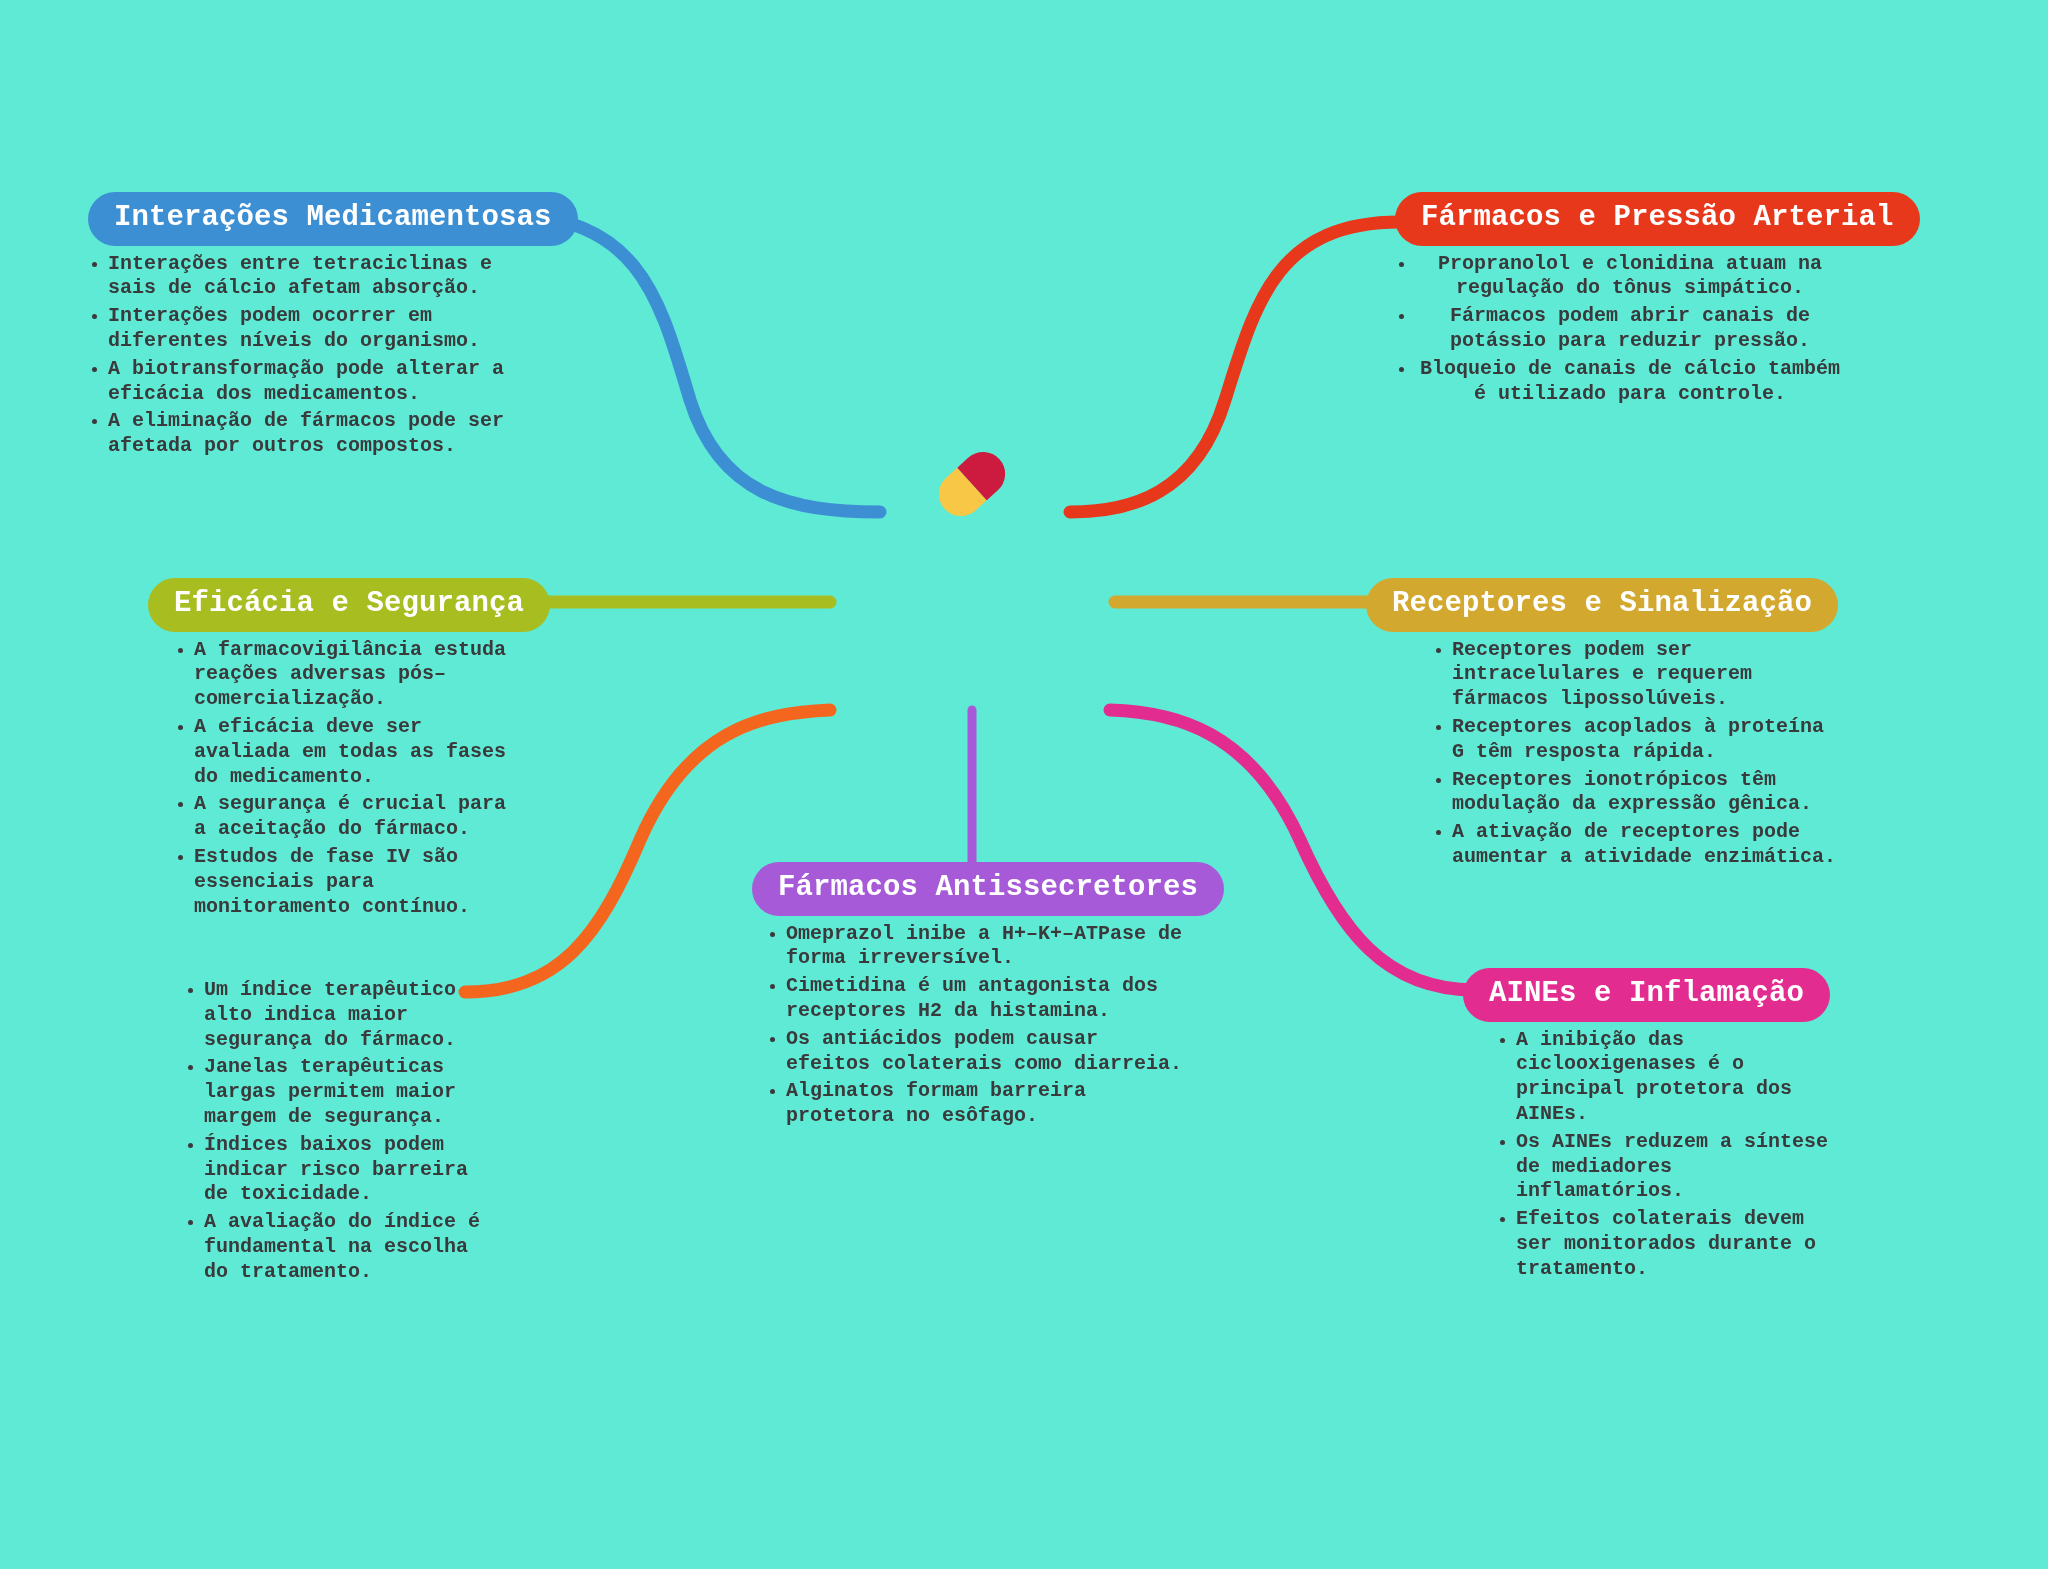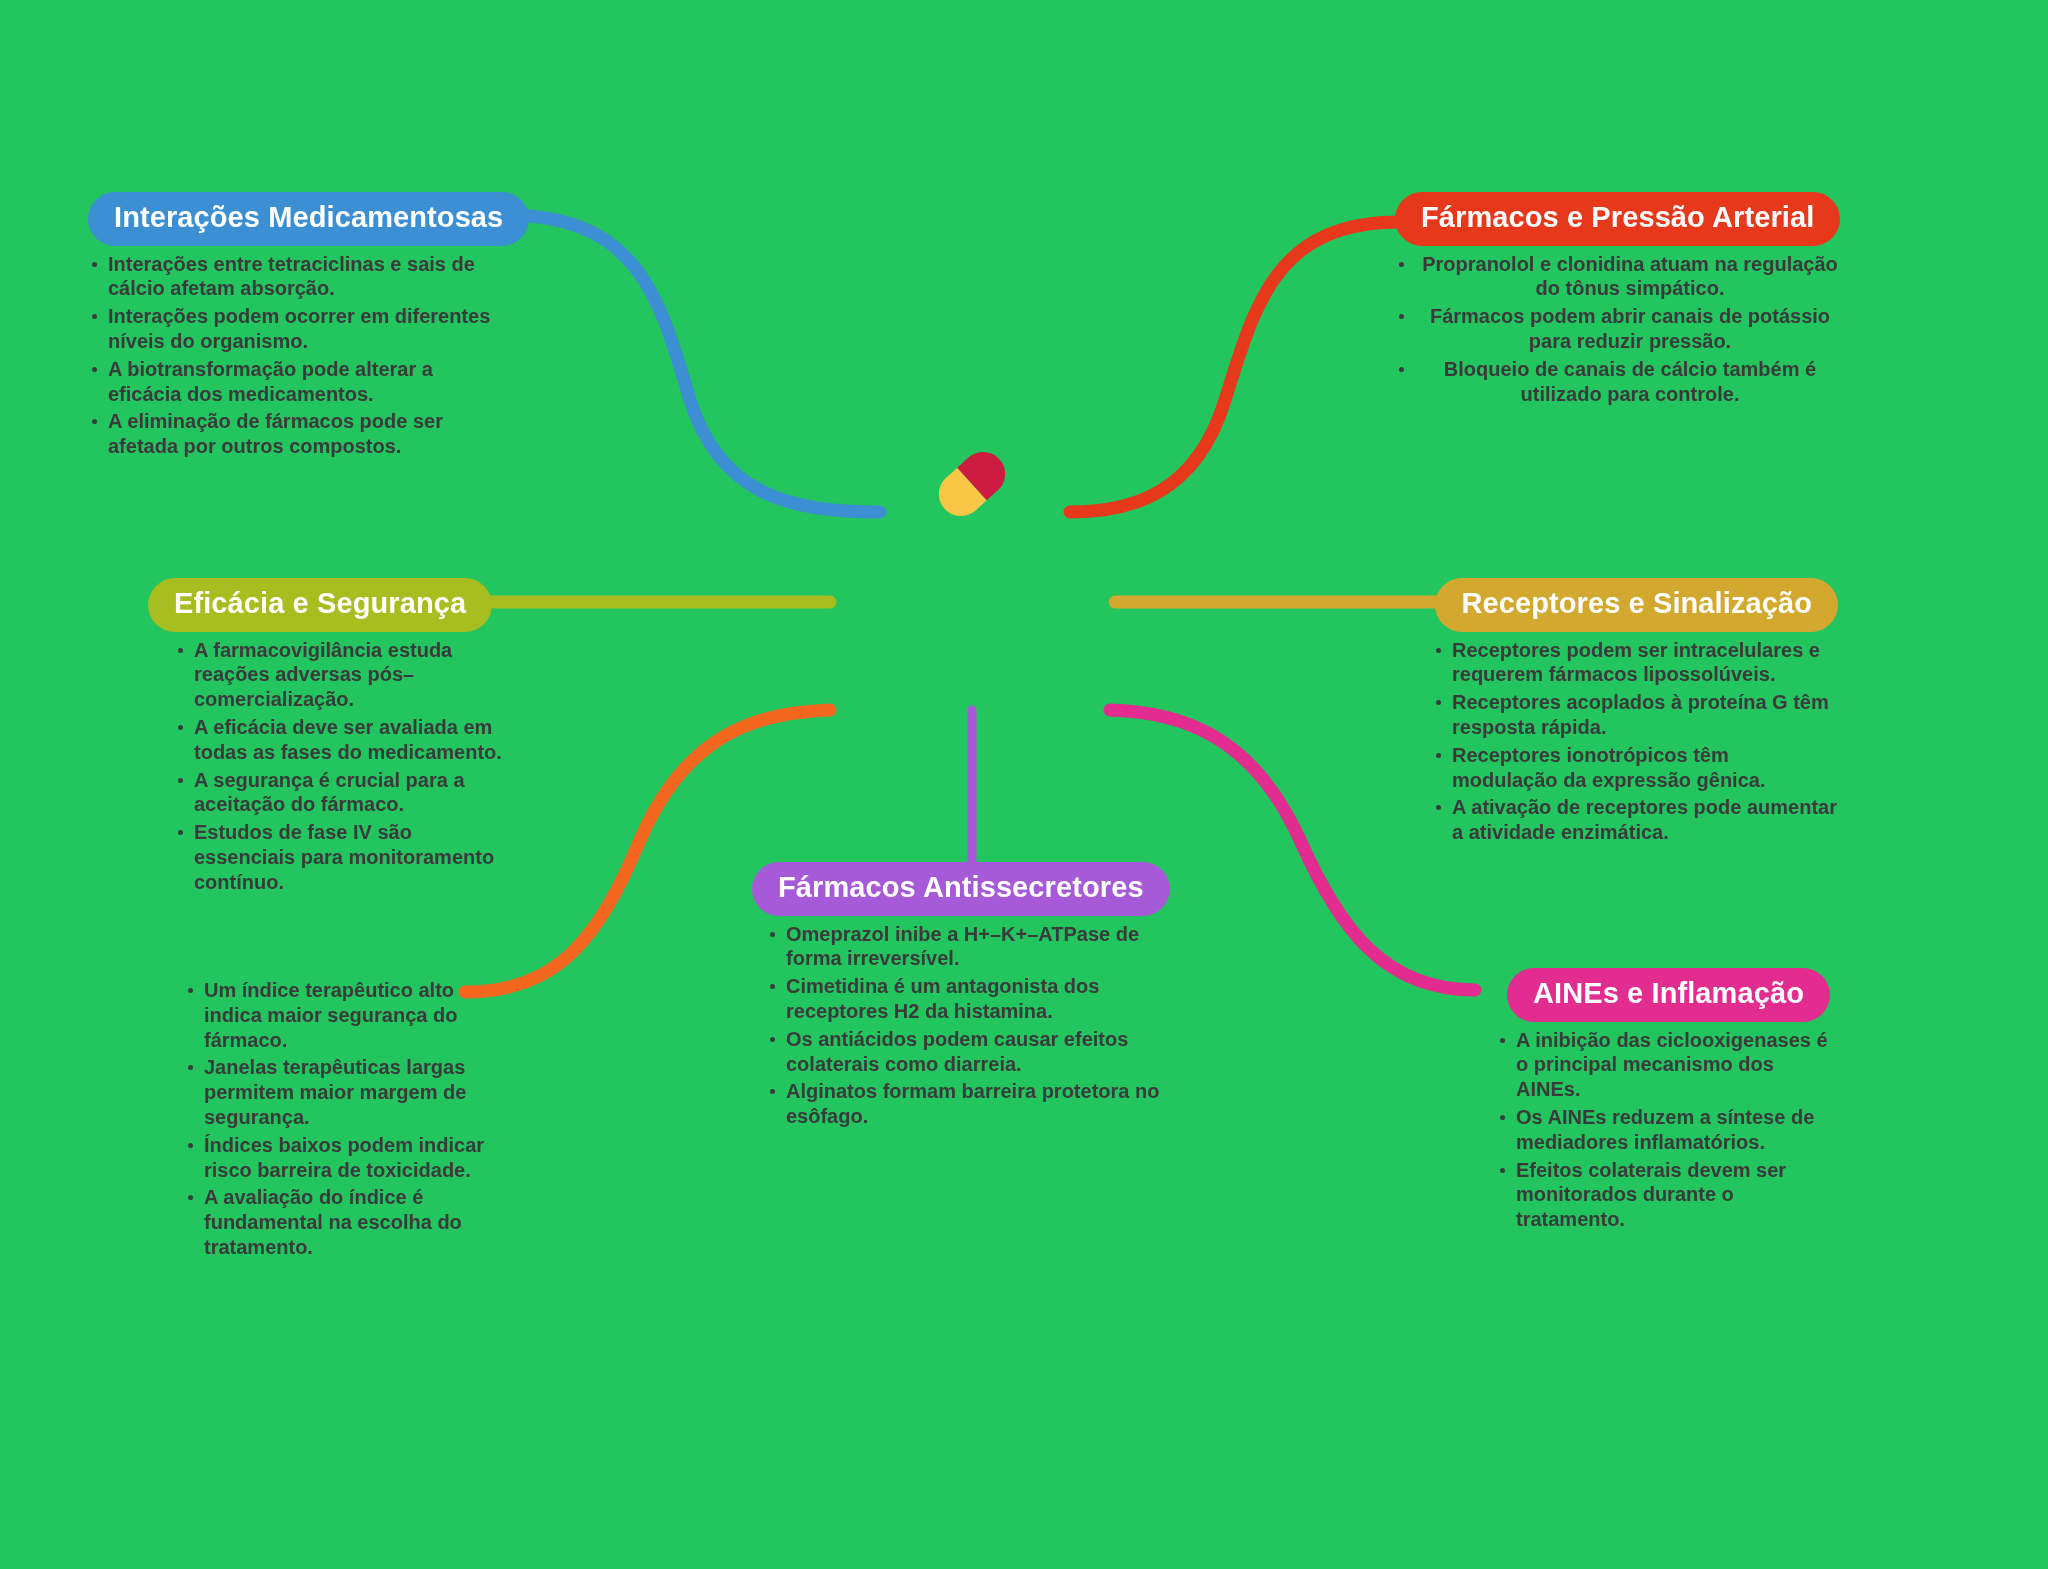--- a/index.html
+++ b/index.html
@@ -5,23 +5,23 @@
 <style>
   html, body {
     margin: 0;
     padding: 0;
     background: #000000;
   }
   #stage {
     position: relative;
     width: 2048px;
     height: 1569px;
-    background: #22c55e;
+    background: #5eead4;
     overflow: hidden;
-    font-family: Liberation Sans, sans-serif;
+    font-family: Liberation Mono, monospace;
   }
   #wires {
     position: absolute;
     left: 0;
     top: 0;
     width: 2048px;
     height: 1569px;
     pointer-events: none;
   }
   .node {
@@ -195,21 +195,21 @@
       <li>Índices baixos podem indicar risco barreira de toxicidade.</li>
       <li>A avaliação do índice é fundamental na escolha do tratamento.</li>
     </ul>
   </div>
 
   <div class="node" id="node-aines">
     <div class="pill-row right">
       <span class="node-pill">AINEs e Inflamação</span>
     </div>
     <ul class="bullets indent-2">
-      <li>A inibição das ciclooxigenases é o principal mecanismo dos AINEs.</li>
+      <li>A inibição das ciclooxigenases é o principal protetora dos AINEs.</li>
       <li>Os AINEs reduzem a síntese de mediadores inflamatórios.</li>
       <li>Efeitos colaterais devem ser monitorados durante o tratamento.</li>
     </ul>
   </div>
 
   <div class="node" id="node-antissec">
     <div class="pill-row">
       <span class="node-pill">Fármacos Antissecretores</span>
     </div>
     <ul class="bullets indent-1">

